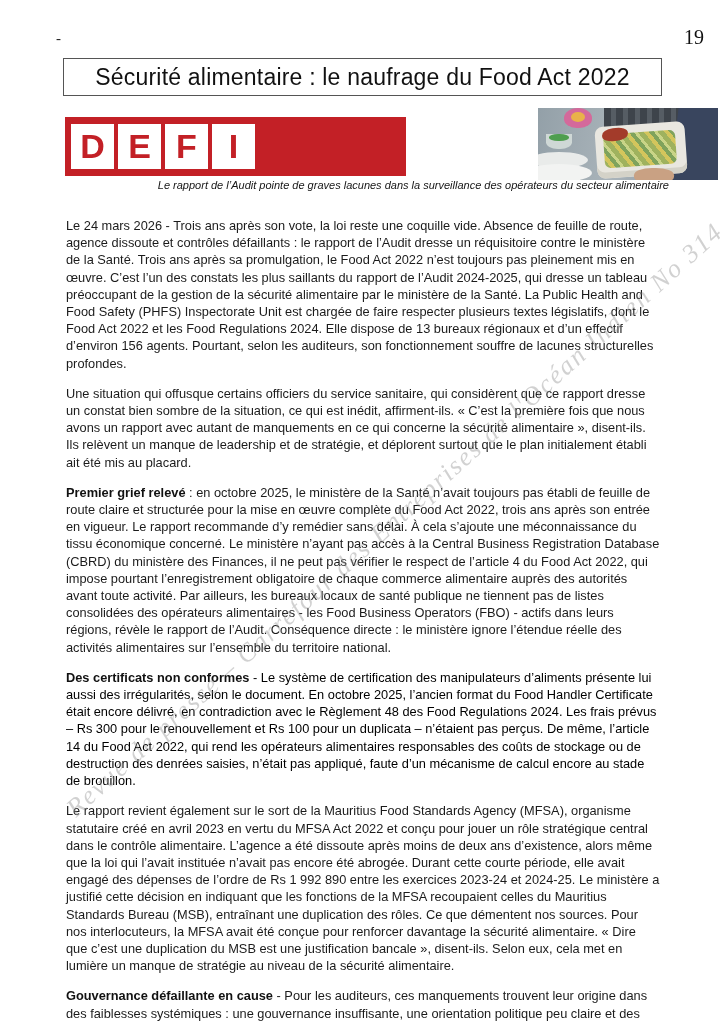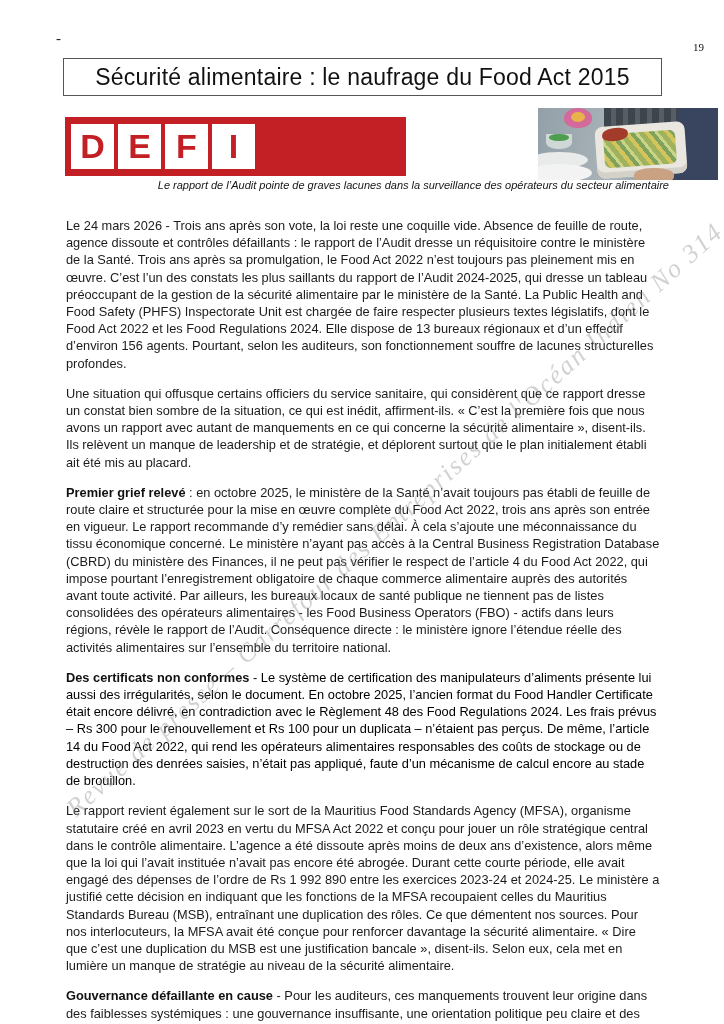--- a/index.html
+++ b/index.html
@@ -1,21 +1,21 @@
 <!DOCTYPE html>
 <html><head>
 <meta charset="utf-8">
 <style>
   html,body{margin:0;padding:0;}
   body{
     width:724px;height:1024px;background:#ffffff;position:relative;
     font-family:"Liberation Sans",sans-serif;color:#1a1a1a;overflow:hidden;
   }
   .hdr-dash{position:absolute;left:56px;top:30px;font-family:"Liberation Serif",serif;font-size:15px;color:#222;}
-  .hdr-pagenum{position:absolute;right:20px;top:41px;font-family:"Liberation Serif",serif;font-size:11px;color:#111;}
+  .hdr-pagenum{position:absolute;right:20px;top:26px;font-family:"Liberation Serif",serif;font-size:20px;color:#111;}
   .title-box{
     position:absolute;left:63px;top:58px;width:597px;height:36px;
     border:1.5px solid #555;display:flex;align-items:center;justify-content:center;
   }
   .title-box h1{margin:0;font-size:23px;font-weight:500;color:#111;letter-spacing:.2px;}
 
   
   .logo{
     position:absolute;left:65px;top:117px;width:341px;height:59px;
     background:#c32026;display:flex;align-items:center;padding:6px;box-sizing:border-box;
@@ -70,21 +70,21 @@
     color:#8f8f8f;opacity:0.4;pointer-events:none;z-index:5;
   }
 </style>
 </head>
 <body>
 
 <div class="hdr-dash">-</div>
 <div class="hdr-pagenum">19</div>
 
 <div class="title-box">
-  <h1>Sécurité alimentaire : le naufrage du Food Act 2015</h1>
+  <h1>Sécurité alimentaire : le naufrage du Food Act 2022</h1>
 </div>
 
 <div class="logo">
   <div class="tile">D</div>
   <div class="tile">E</div>
   <div class="tile">F</div>
   <div class="tile">I</div>
 </div>
 
 <div class="photo">

